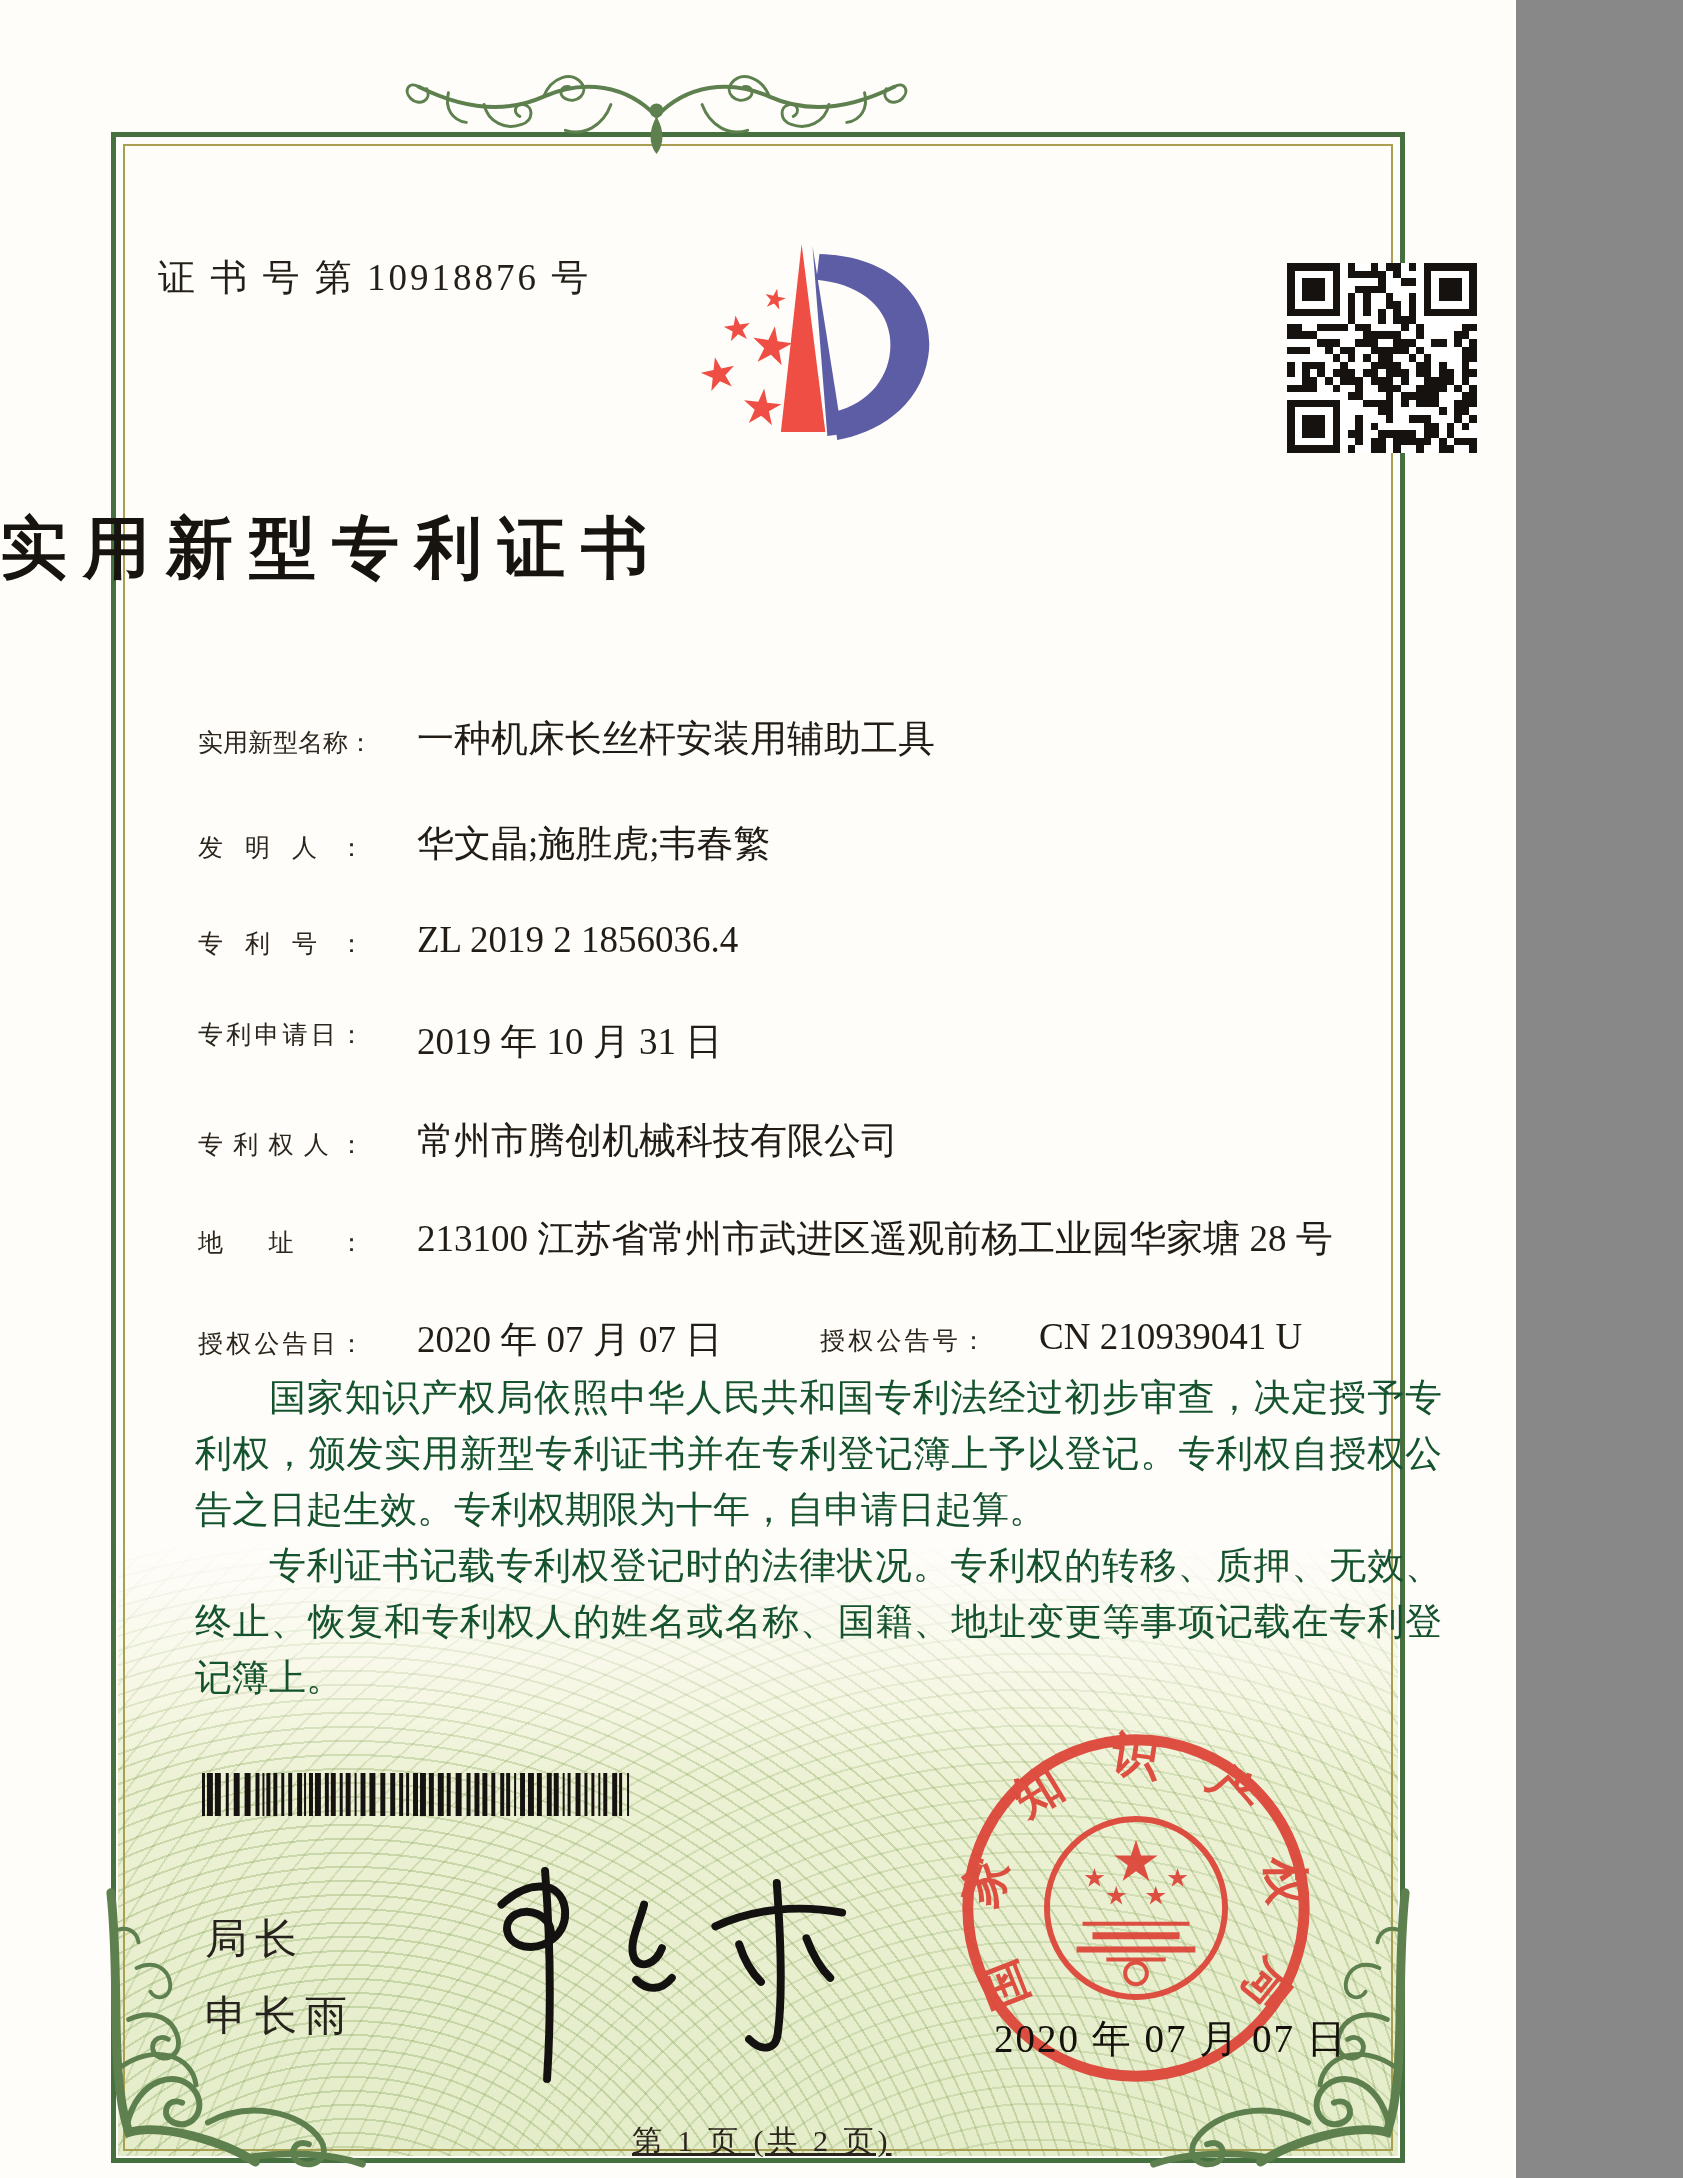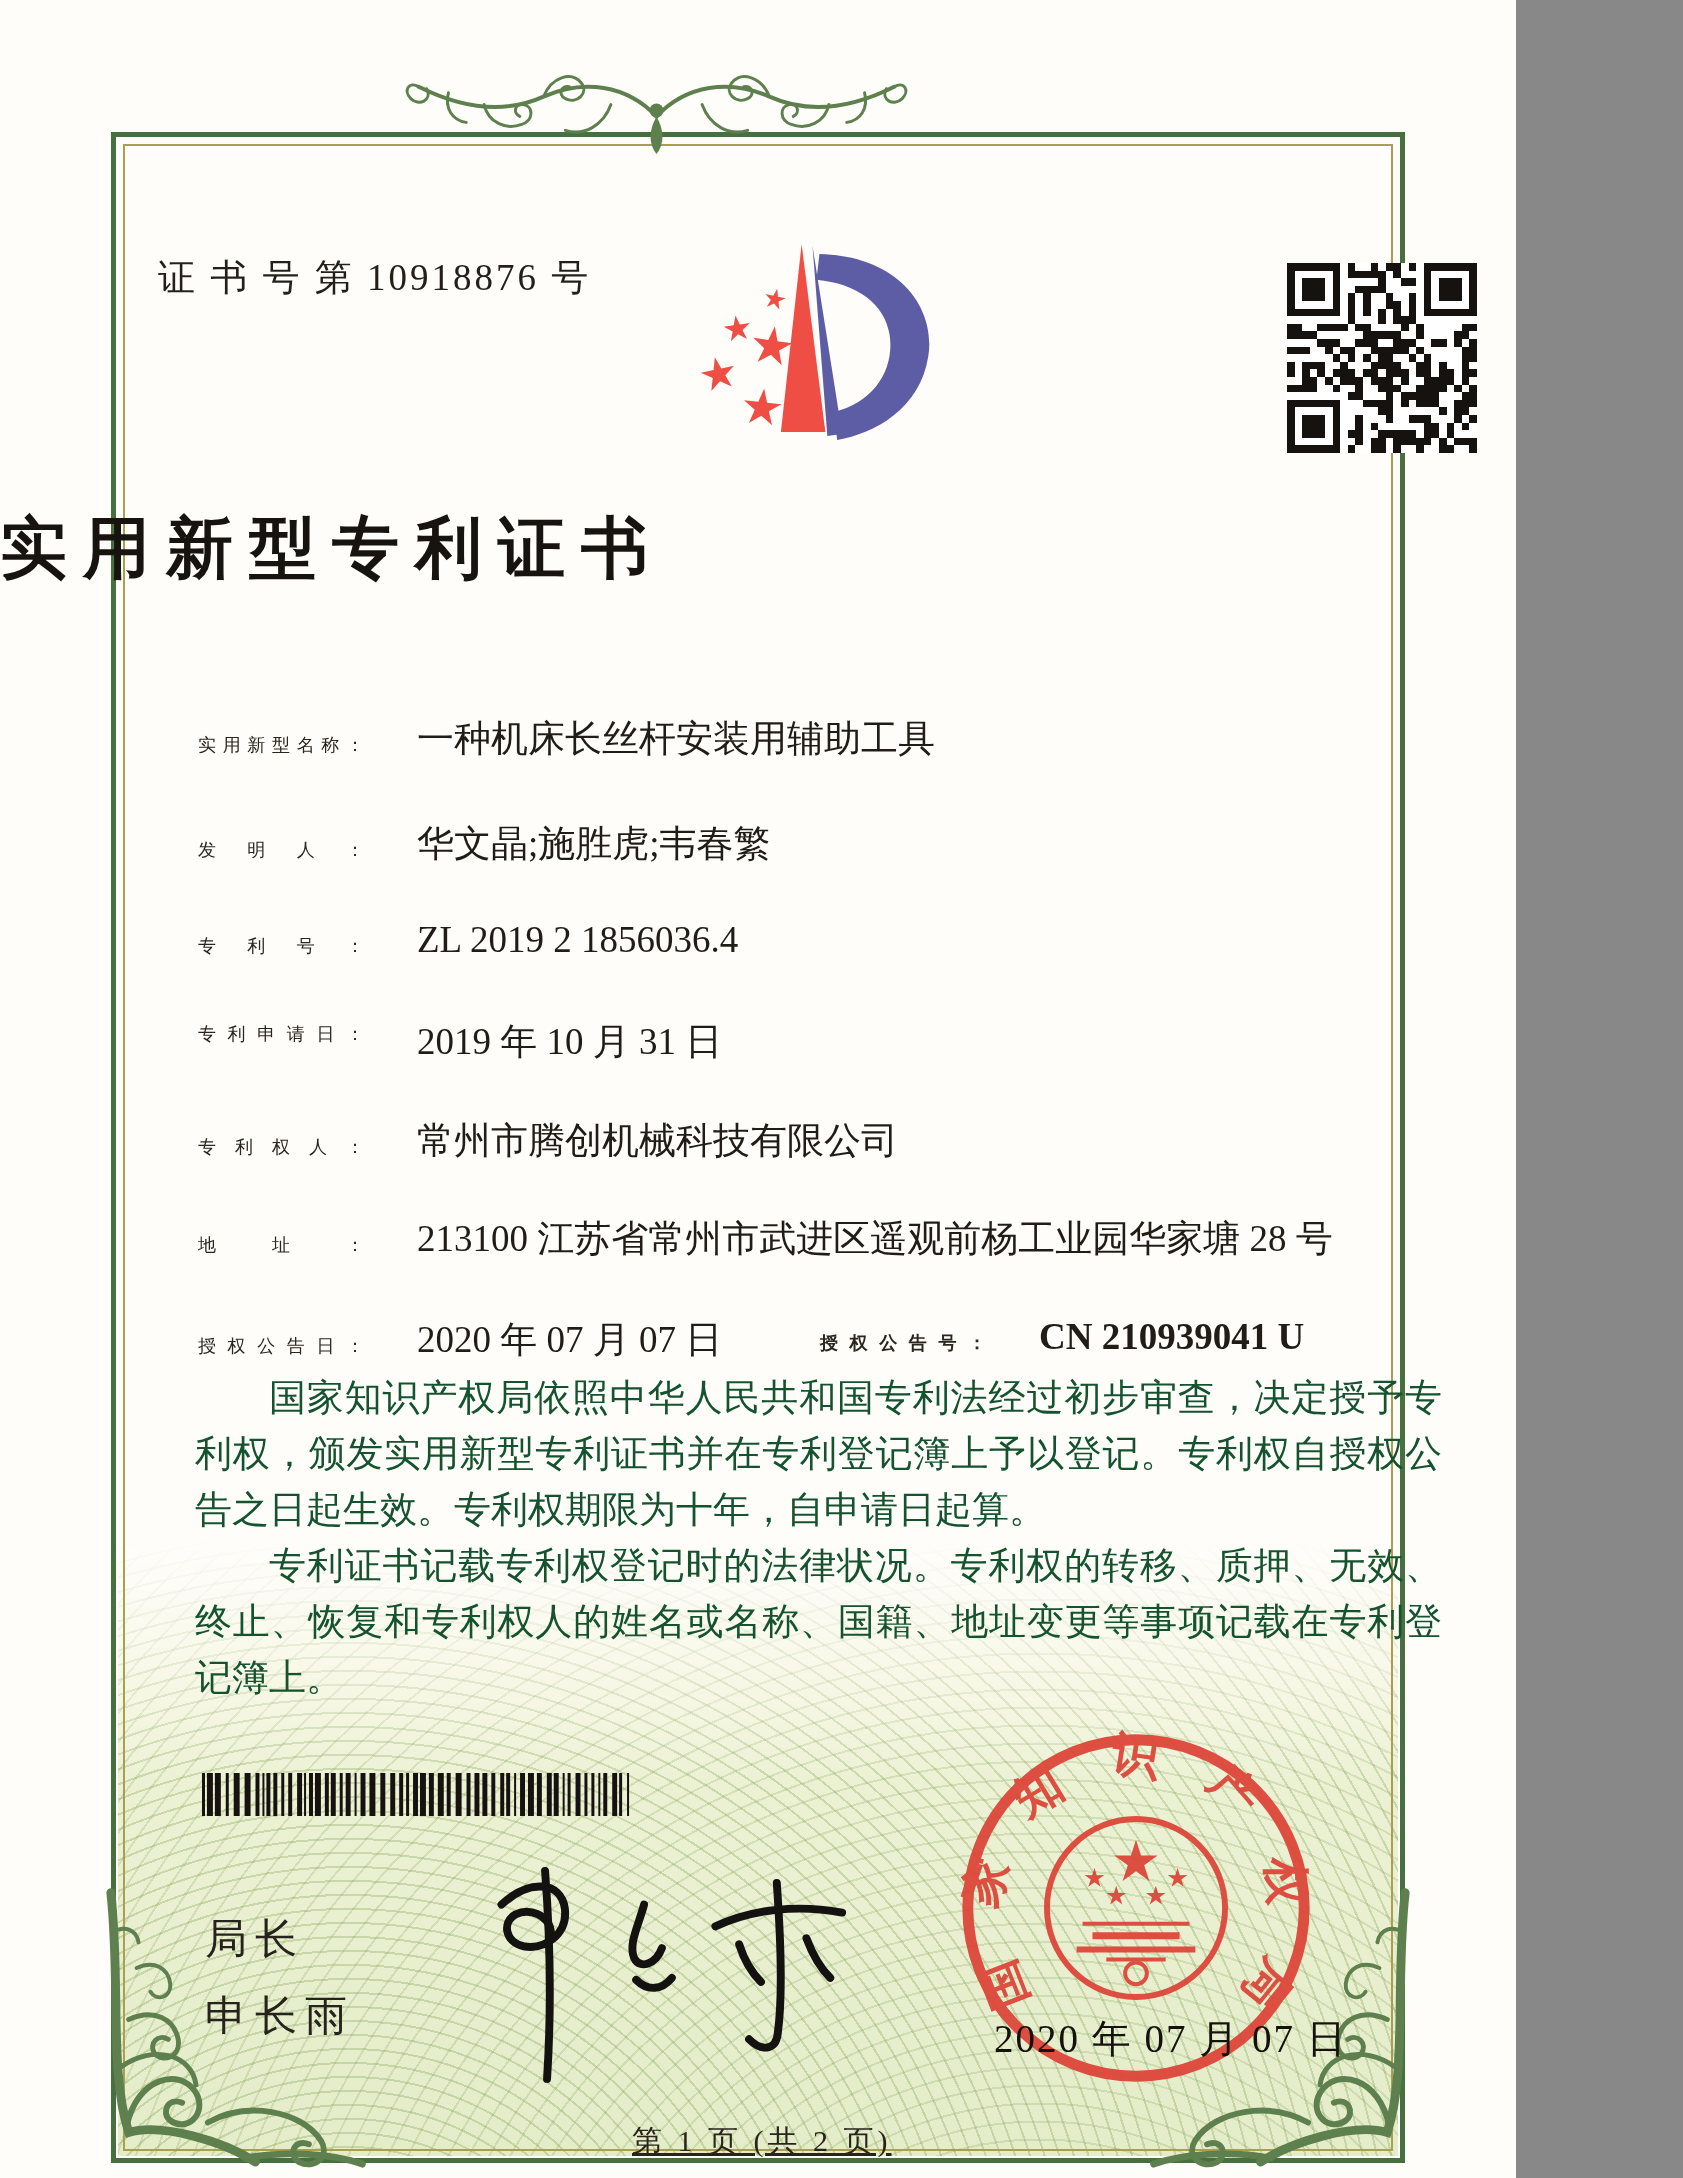--- a/index.html
+++ b/index.html
@@ -23,25 +23,25 @@
     mask-image:linear-gradient(to bottom, transparent 0, #000 238px);
   }
   
   .cert-no{position:absolute; left:158px; top:253px; font-size:37px; letter-spacing:3px; color:#241f18;}
   .logo{position:absolute; left:681px; top:228px; width:265px; height:226px;}
   .qr{position:absolute; left:1287px; top:263px; width:190px; height:190px;}
   .cert-title{position:absolute; top:503px; left:0; width:1584px; text-align:left;
     font-size:67px; font-weight:bold; letter-spacing:16px; color:#17130e;}
   
   .field-row{position:absolute; left:198px; display:flex; align-items:baseline; white-space:nowrap;}
-  .flabel{flex:none; display:inline-block; width:166px; font-size:18px; color:#2b251c;
+  .flabel{flex:none; display:inline-block; width:166px; font-size:25px; color:#2b251c;
           text-align:justify; text-align-last:justify; -moz-text-align-last:justify;}
   .fvalue{margin-left:53px; font-size:37px; color:#211c15;margin-top:16px;}
   .row1{top:698px;} .row2{top:803px;} .row3{top:902px;} .row4{top:1001px;align-items:center;}
-  .row5{top:1100px;} .row6{top:1198px;} .row7a{top:1299px;} .row7b{top:1299px; left:820px;font-weight:bold;}
+  .row5{top:1100px;} .row6{top:1198px;} .row7a{top:1299px;} .row7b{top:1299px; left:820px;}
   
   .body-text{position:absolute; left:195px; top:1370px; width:1247px; font-size:37px;
     line-height:56px; text-align:justify; color:#14532d;}
   .body-text p{margin:0; text-indent:2em;}
   
   .barcode{position:absolute; left:202px; top:1773px; width:432px; height:43px;}
   .sig-title{position:absolute; left:205px; top:1911px; font-size:42px; letter-spacing:8px;
     font-family:"Liberation Sans","DejaVu Sans",sans-serif; color:#26221c;}
   .sig-name{position:absolute; left:205px; top:1988px; font-size:42px; letter-spacing:8px;
     font-family:Liberation Serif, serif; color:#26221c;}

